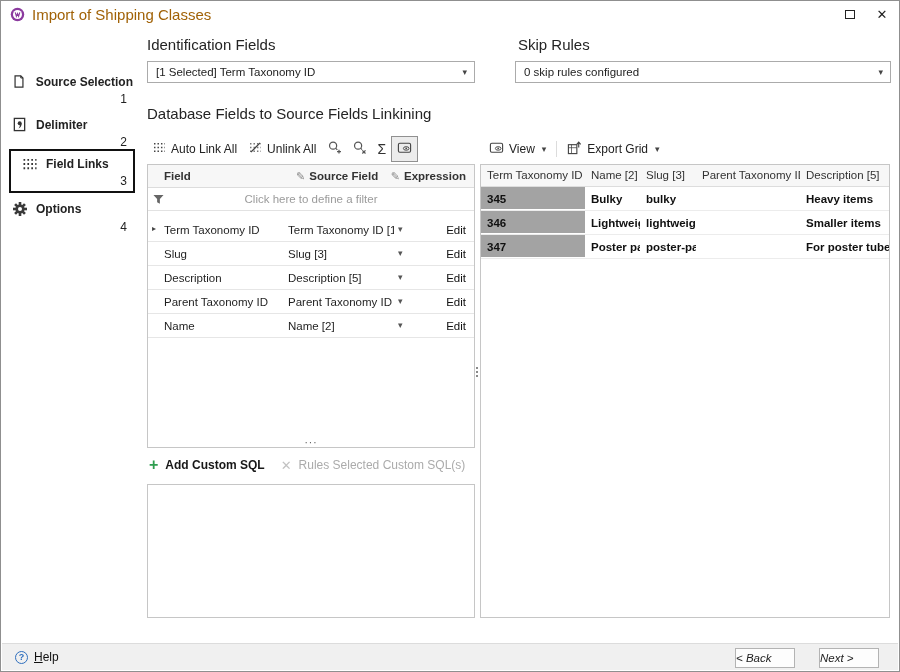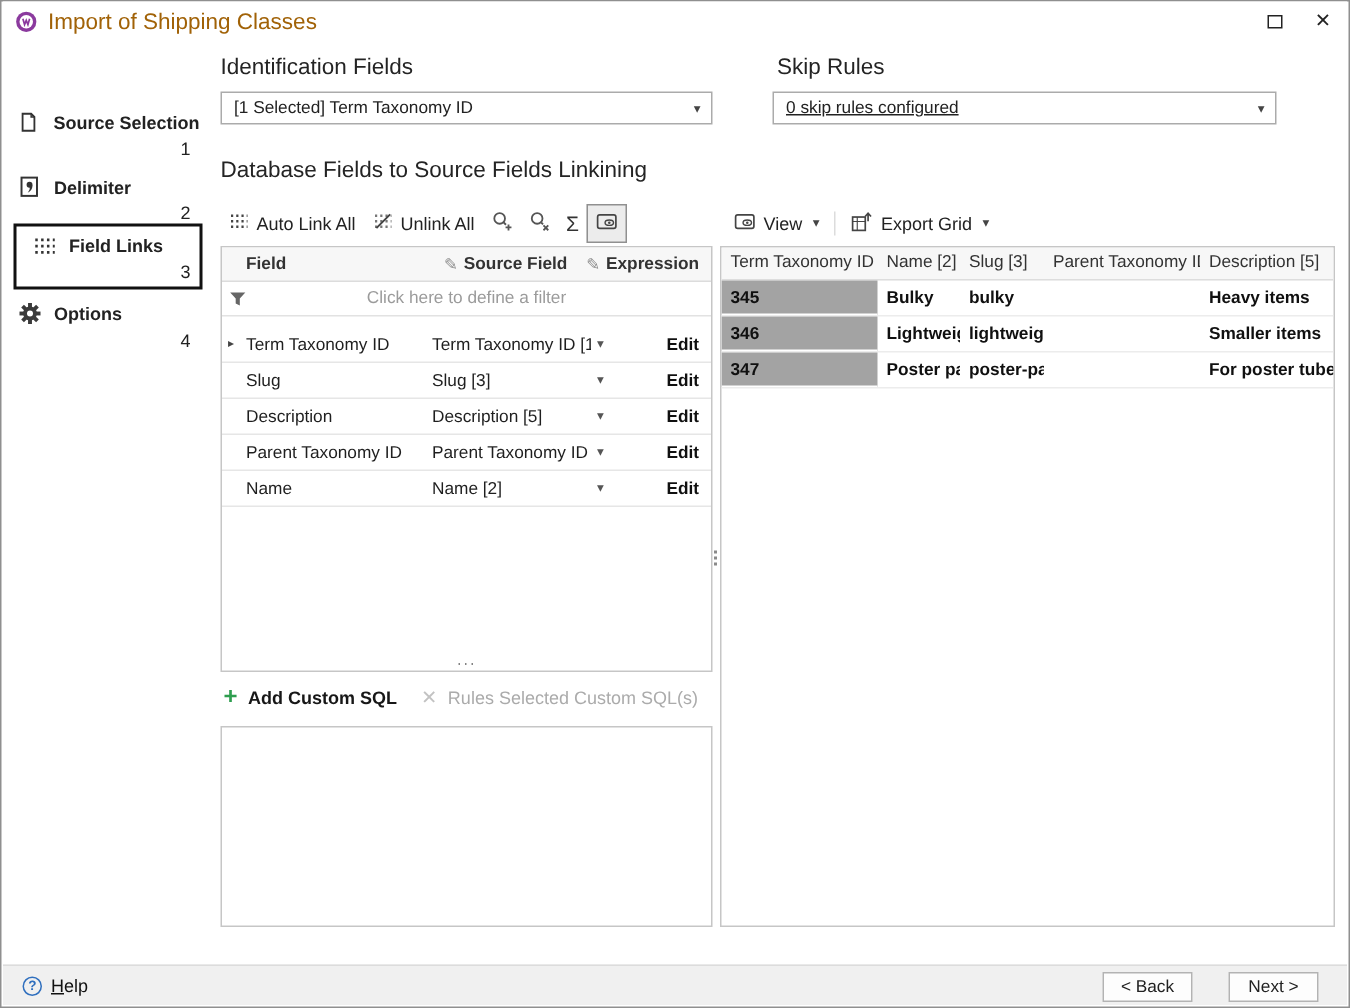--- a/index.html
+++ b/index.html
@@ -35,21 +35,21 @@
   .h-section { position: absolute; font-size: 15px; font-weight: 400; color: #242424; }
   #h-ident { left: 146px; top: 35px; }
   #h-skip  { left: 517px; top: 35px; }
   #h-link  { left: 146px; top: 104px; }
 
   
   .combo { position: absolute; height: 22px; background: #fff; border: 1px solid #ababab;
     display: flex; align-items: center; padding: 0 20px 0 8px; font-size: 11.5px; color: #222; }
   .combo-arrow { position: absolute; right: 7px; top: 5px; font-size: 9px; color: #444; }
   #combo-ident { left: 146px; top: 60px; width: 328px; }
-  #combo-skip  { left: 514px; top: 60px; width: 336px; text-decoration: underline; }
+  #combo-skip  { left: 514px; top: 60px; width: 376px; }
 
   
   .toolbar { position: absolute; top: 135px; height: 25px; display: flex; align-items: center; }
   #tb-left { left: 146px; }
   #tb-right { left: 482px; }
   .tb-btn { display: flex; align-items: center; gap: 5px; padding: 3px 6px;
     font-size: 12px; color: #222; white-space: nowrap; cursor: default; }
   .tb-icon-btn { padding: 3px 5px; display: flex; align-items: center; }
   .tb-toggle { border: 1px solid #909090; background: #ececec; }
   .tb-sep { width: 1px; height: 16px; background: #dcdcdc; margin: 0 4px; }
@@ -70,21 +70,21 @@
     color: #9b9b9b; font-size: 11.5px; }
   .funnel { position: absolute; left: 5px; top: 6px; }
   .fl-gap { height: 7px; }
   .fl-row { position: relative; height: 24px; border-bottom: 1px solid #e6e6e6; font-size: 11.5px; }
   .fl-marker { display: none; position: absolute; left: 4px; top: 6px; font-size: 8px; color: #444; }
   .fl-rows .fl-row:nth-of-type(1) .fl-marker { display: block; }
   .fl-field { position: absolute; left: 16px; top: 6px; color: #1f1f1f; white-space: nowrap; }
   .fl-source { position: absolute; left: 140px; top: 6px; width: 106px;
     white-space: nowrap; overflow: hidden; color: #1f1f1f; }
   .fl-arrow { position: absolute; left: 250px; top: 6px; font-size: 9px; color: #555; }
-  .fl-edit { position: absolute; right: 8px; top: 6px; font-weight: 700; color: #101010; }
+  .fl-edit { position: absolute; right: 8px; top: 6px; font-weight: 400; color: #101010; }
   .fl-grip { position: absolute; bottom: 0; left: 50%; transform: translateX(-50%);
     color: #555; font-size: 10px; line-height: 8px; letter-spacing: 1px; }
 
   
   #custom-sql-bar { position: absolute; left: 148px; top: 452px; width: 326px; height: 24px;
     display: flex; align-items: center; gap: 16px; }
   .link-add { display: flex; align-items: center; gap: 7px; font-weight: 600;
     font-size: 12px; color: #171717; cursor: default; }
   .plus-glyph { color: #2e9e4f; font-size: 16px; font-weight: 700; line-height: 12px; }
   .link-del { display: flex; align-items: center; gap: 7px; font-size: 12px; color: #ababab; }
@@ -116,22 +116,22 @@
   
   #footer { position: absolute; left: 1px; right: 1px; bottom: 1px; height: 27px;
     background: #f0f0f0; border-top: 1px solid #dcdcdc; }
   #help { position: absolute; left: 13px; top: 6px; display: flex; align-items: center; gap: 6px; }
   .help-icon { width: 13px; height: 13px; border-radius: 50%; border: 1px solid #2f6fbe;
     color: #2f6fbe; font-size: 9px; font-weight: 700; display: flex;
     align-items: center; justify-content: center; }
   .help-label { font-size: 12px; color: #111; }
   .uline { text-decoration: underline; }
   .btn { position: absolute; top: 4px; width: 60px; height: 20px; background: #fdfdfd;
-    border: 1px solid #b3b3b3; font-size: 11.5px; color: #222; text-align: center;
-    line-height: 18px; cursor: default; }
+    border: 1px solid #b3b3b3; font-size: 11.5px; color: #222; 
+    line-height: 18px; cursor: default; font-style: italic; }
   #btn-back { left: 733px; }
   #btn-next { left: 817px; }
 </style>
 </head>
 <body>
 
 <div class="window">
 
   <div class="titlebar">
     <span style="display:inline-flex">

